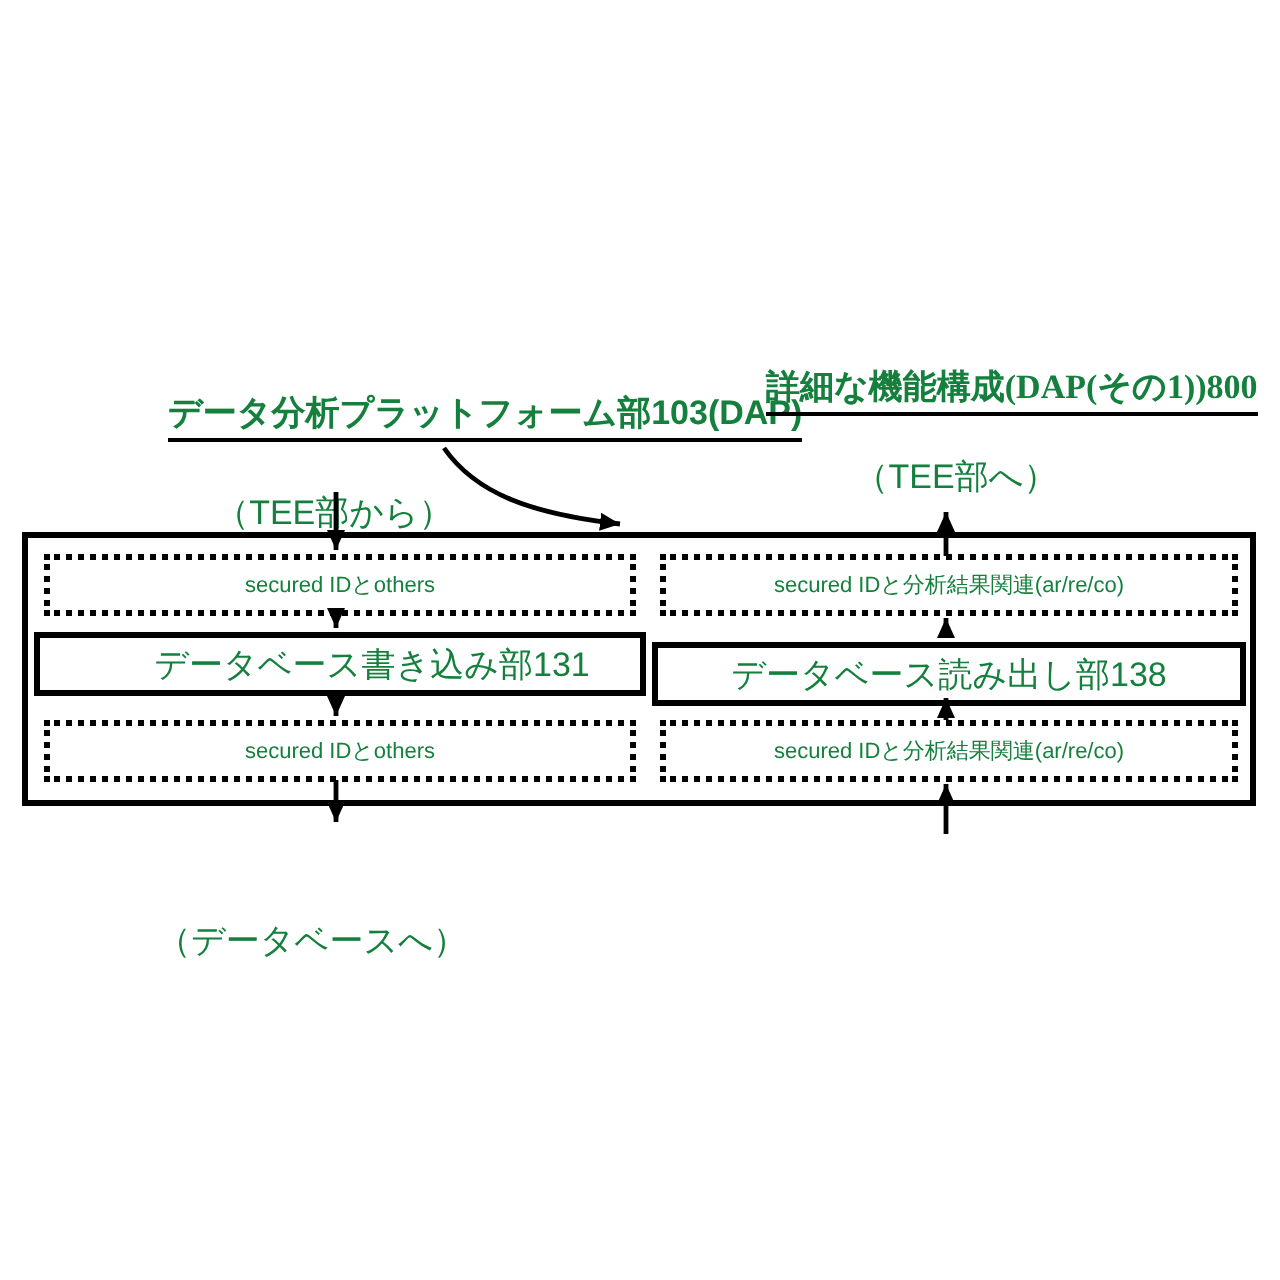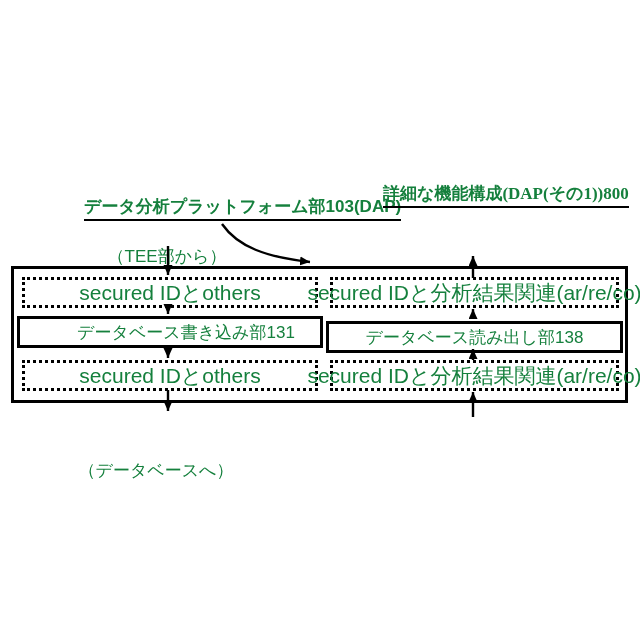--- a/index.html
+++ b/index.html
@@ -35,21 +35,21 @@
     box-sizing: border-box;
     border: 3px solid #000;
     background: transparent;
   }
   .dotted-box {
     box-sizing: border-box;
     border: 3px dotted #000;
     display: flex;
     align-items: center;
     justify-content: center;
-    font-size: 21px;
+    font-size: 11px;
     white-space: nowrap;
     background: #ffffff;
   }
   .solid-box {
     box-sizing: border-box;
     border: 3px solid #000;
     display: flex;
     align-items: center;
     justify-content: center;
     font-size: 17px;
@@ -69,20 +69,21 @@
 <body>
 
 <div id="canvas">
 
   <div class="abs title" style="left:84px; top:198px;">データ分析プラットフォーム部103(DAP)</div>
 
   <div class="abs title" style="left:383px; top:185px;font-family:Liberation Serif, serif;">詳細な機能構成(DAP(その1))800</div>
 
   <div class="abs side-label" style="left:167px; top:248px;">（TEE部から）</div>
 
+  <div class="abs side-label" style="left:478px; top:230px;">（TEE部へ）</div>
 
   <div class="abs outer-box" style="left:11px; top:266px; width:617px; height:137px;"></div>
 
   <div class="abs dotted-box" style="left:22px; top:277px; width:296px; height:31px;">
     <span>secured IDとothers</span>
   </div>
 
   <div class="abs solid-box" style="left:17px; top:316px; width:306px; height:32px;padding-left:32px;">
     <span>データベース書き込み部131</span>
   </div>

